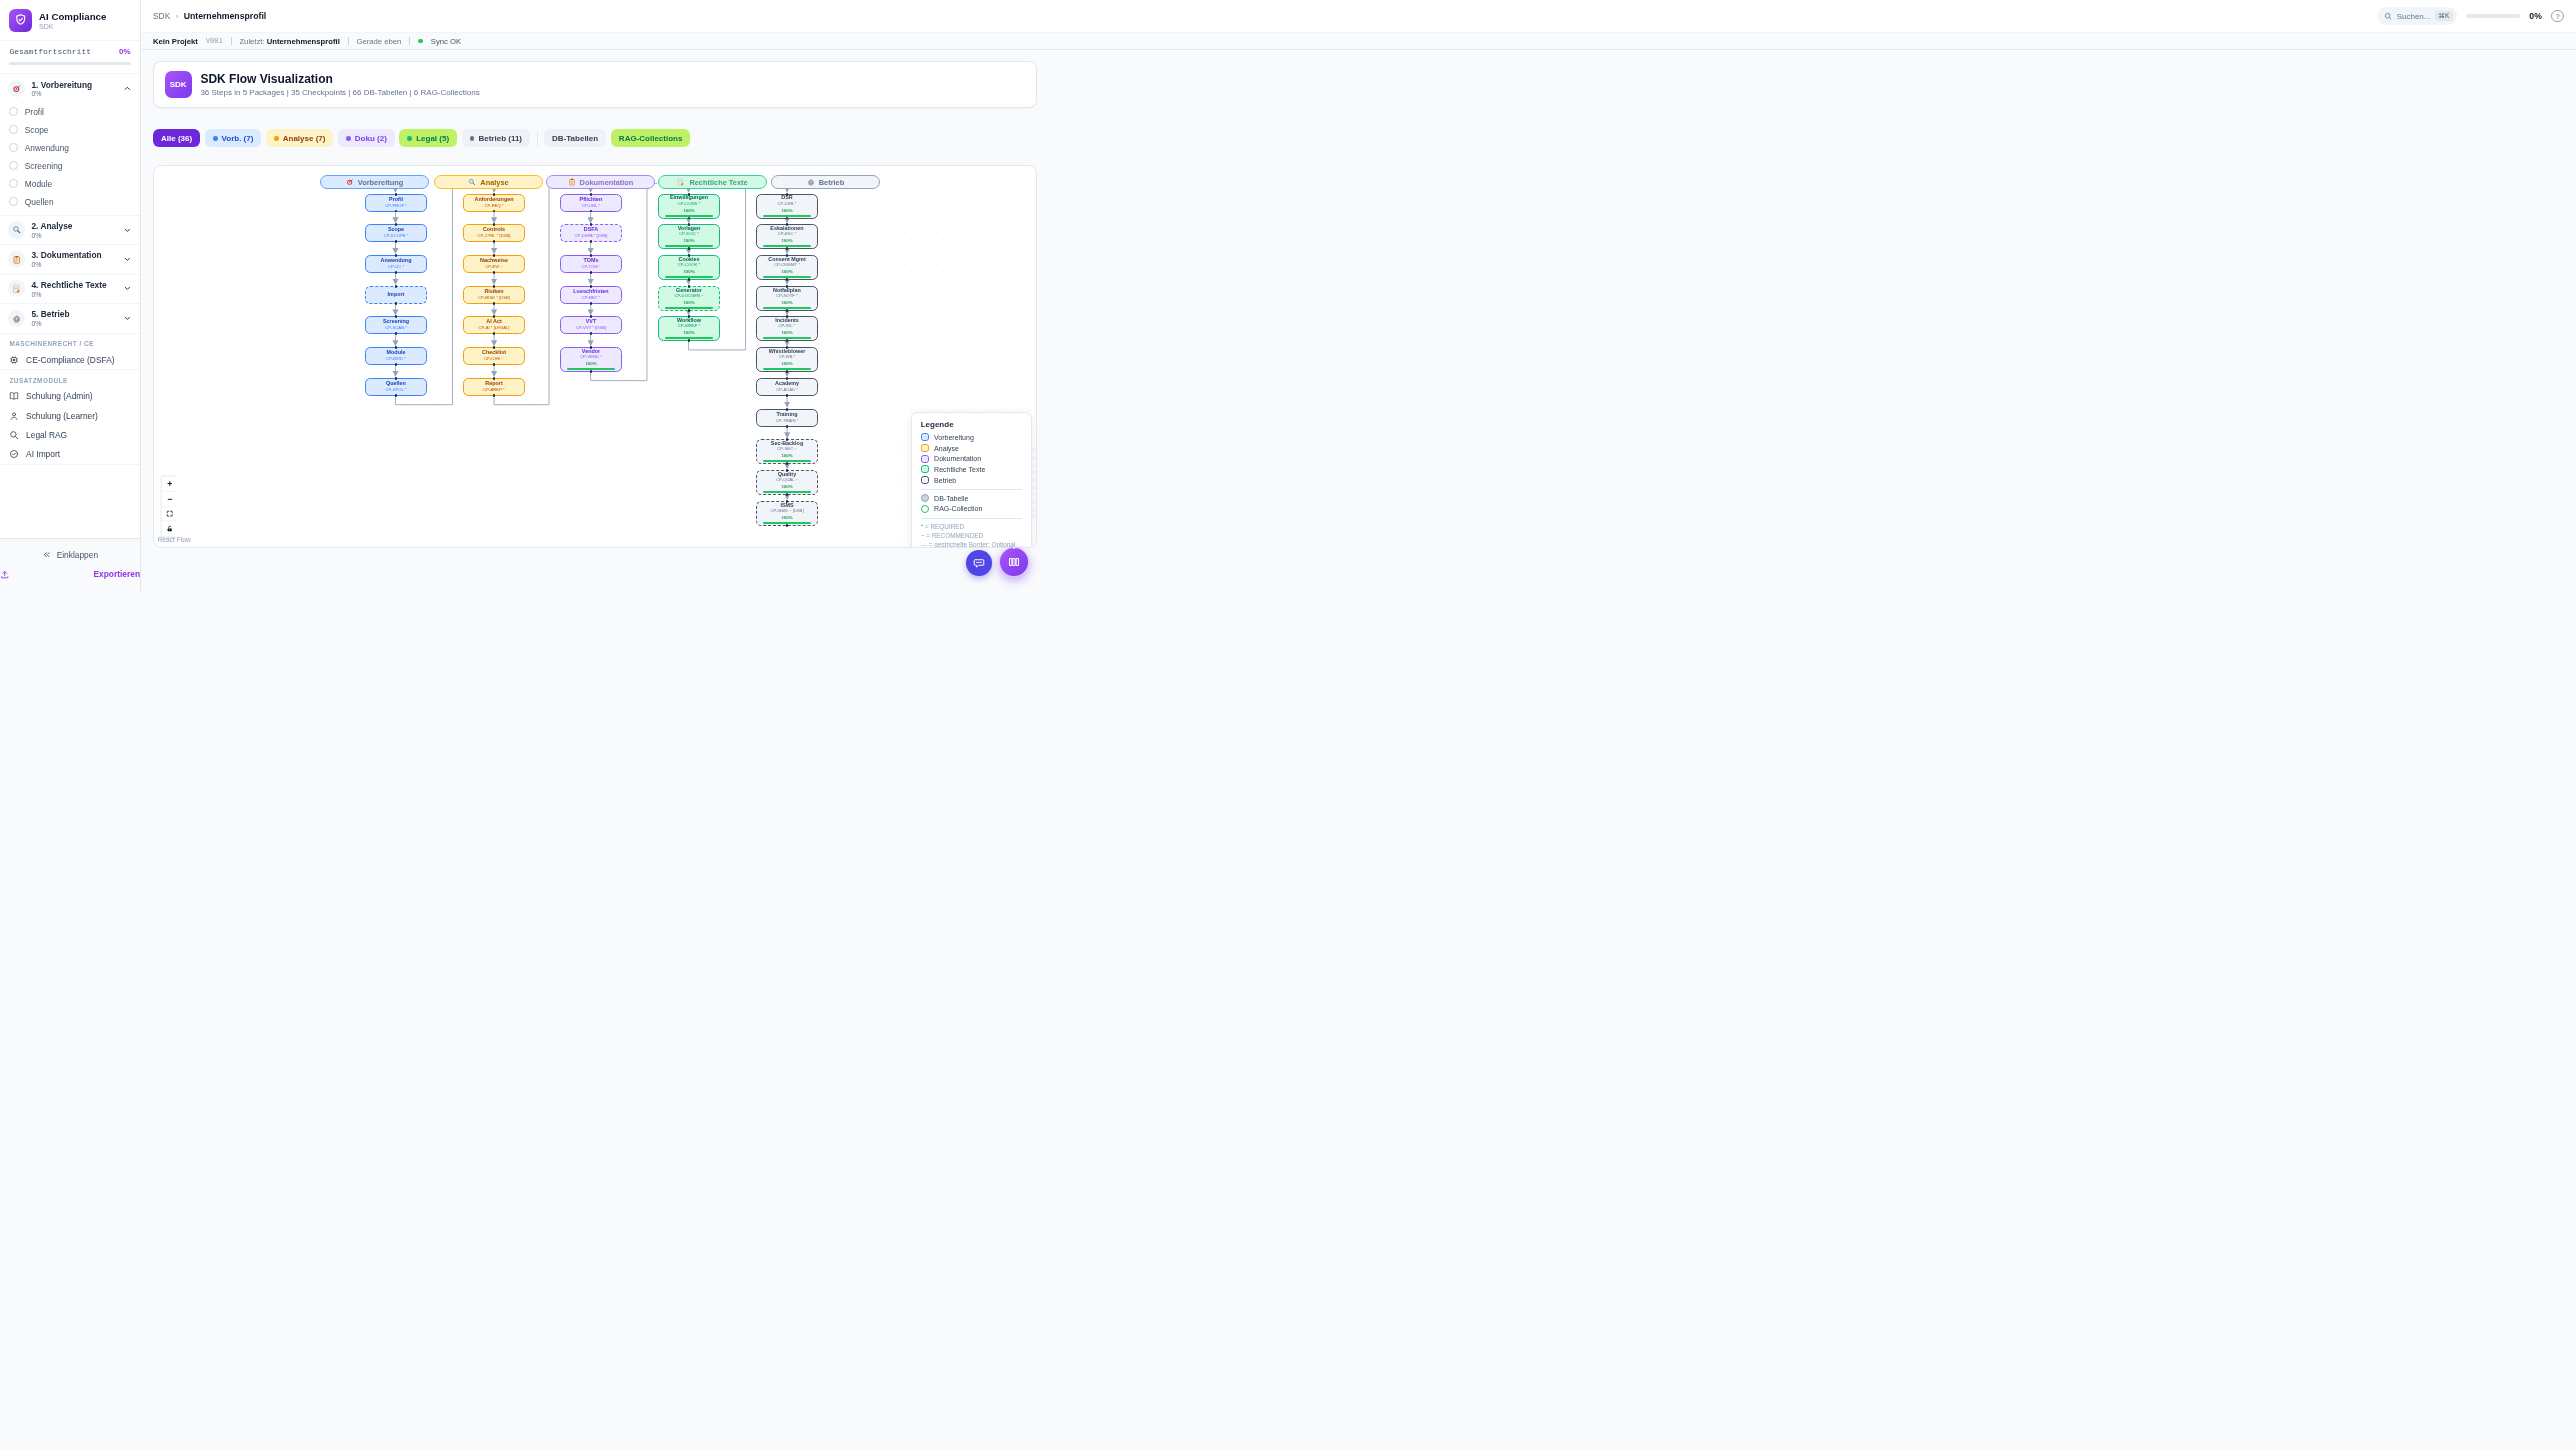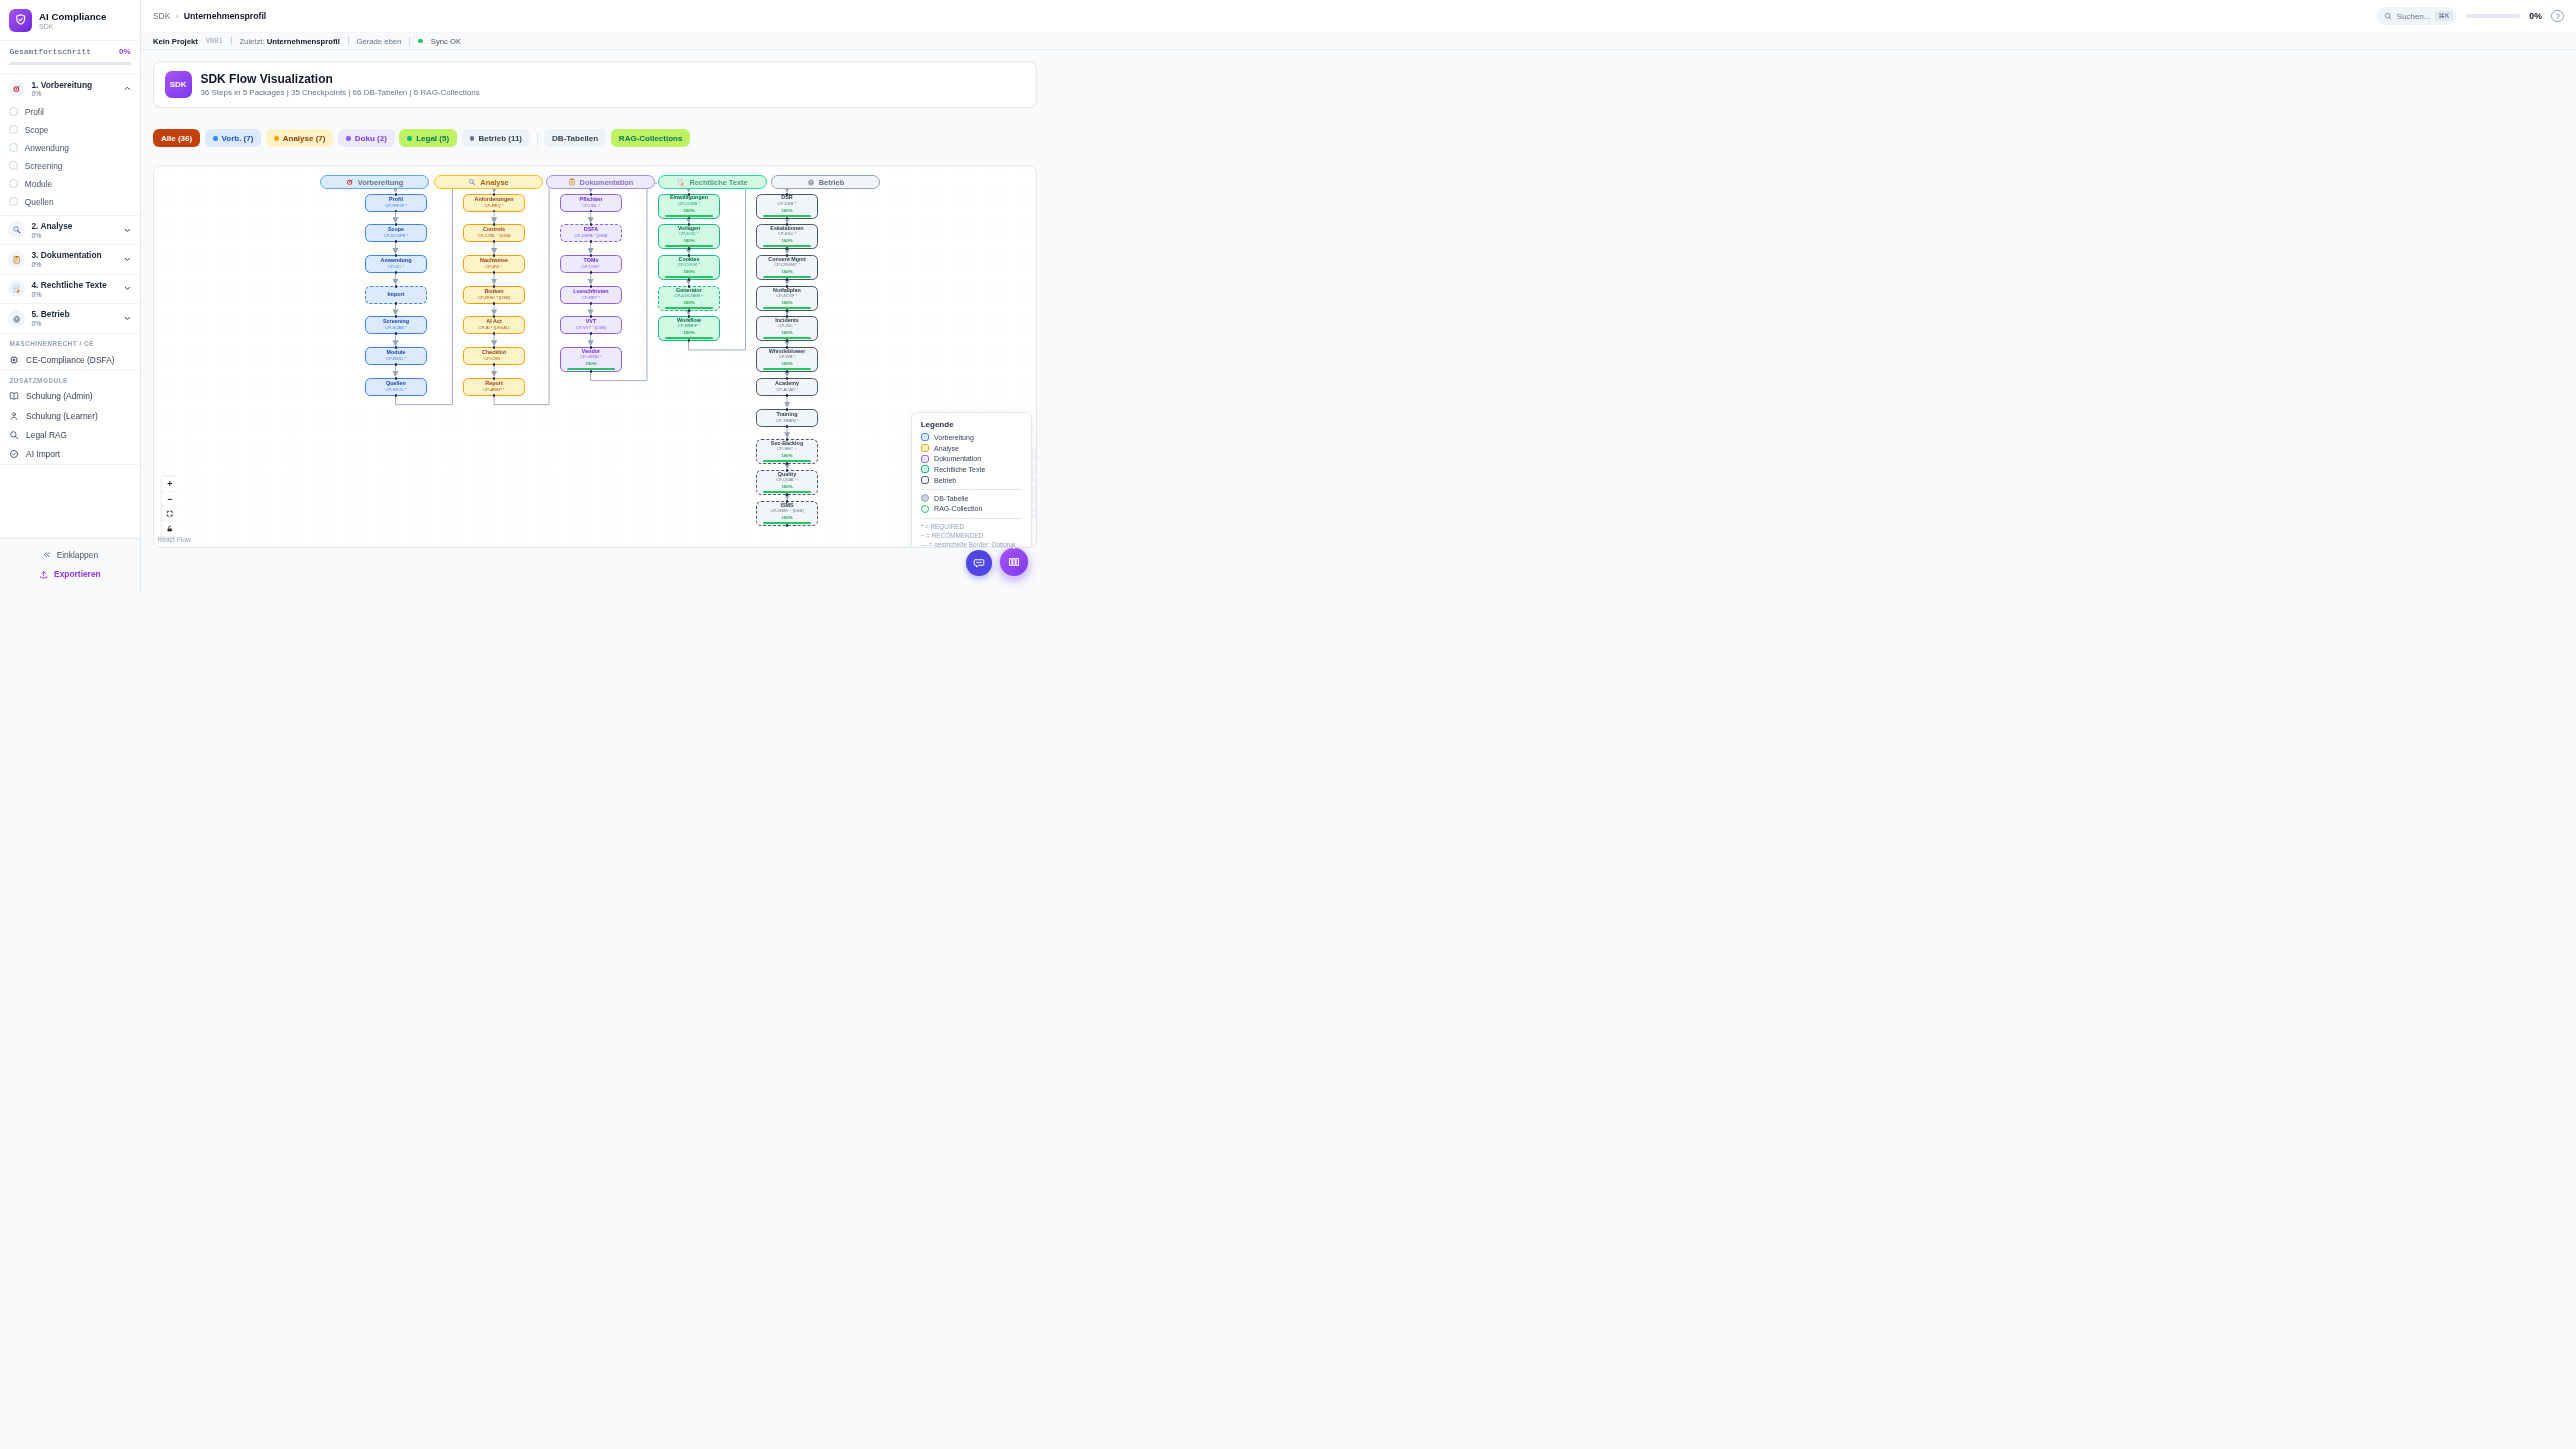--- a/index.html
+++ b/index.html
@@ -31,21 +31,21 @@
   .sub-items { padding:0 0 4px 0; }
   .sub-item { display:flex; align-items:center; gap:6.7px; padding:4px 8px 4px 9.4px; cursor:pointer; }
   .sub-circle { width:8.7px; height:8.7px; border-radius:50%; border:1px solid #cbd5e1; flex:0 0 auto; }
   .sub-label { font-size:8.4px; color:#475569; }
   .section-title { font-size:6.4px; font-weight:700; letter-spacing:0.5px; color:#94a3b8; padding:6.7px 9.4px 2.7px; }
   .mod-item { display:flex; align-items:center; gap:6.7px; padding:4.7px 9.4px; cursor:pointer; color:#334155; }
   .mod-item svg { width:10px; height:10px; flex:0 0 auto; }
   .mod-label { font-size:8.4px; }
   .side-footer { border-top:0.7px solid #e2e8f0; background:#f8fafc; padding:6.7px 0 8px; }
   .foot-btn { display:flex; align-items:center; justify-content:center; gap:5.4px; padding:4.7px 0; font-size:8.4px; color:#475569; cursor:pointer; }
-  .foot-btn.export { color:#9333ea; font-weight:600; }
+  .foot-btn.export { color:#9333ea; font-weight:600;justify-content:space-between; }
   .foot-btn svg { width:9.4px; height:9.4px; }
 
   
   .topbar { position:fixed; left:141px; top:0; right:0; height:32px; background:#fff; display:flex; align-items:center; justify-content:space-between; padding:0 12px; z-index:20; }
   .crumbs { display:flex; align-items:center; gap:5.4px; font-size:8.4px; }
   .crumb-root { color:#64748b; cursor:pointer; }
   .crumb-sep { color:#94a3b8; font-size:8px; }
   .crumb-cur { color:#0f172a; font-weight:700; font-size:8.7px; }
   .top-right { display:flex; align-items:center; gap:9.4px; }
   .search-pill { display:flex; align-items:center; gap:4.7px; background:#f1f5f9; border-radius:9.4px; padding:3.4px 4px 3.4px 7.4px; cursor:text; }
@@ -66,21 +66,21 @@
 
   
   .content { position:absolute; left:141px; top:50px; right:0; bottom:0; }
   .hero { position:absolute; left:12px; top:11.4px; width:884px; background:#fff; border:0.7px solid #e2e8f0; border-radius:8px; box-shadow:0 0.7px 1.3px rgba(15,23,42,0.04); padding:8.7px 10.7px; display:flex; align-items:center; gap:8.7px; }
   .hero-badge { width:27px; height:27px; border-radius:6.7px; background:linear-gradient(135deg,#a855f7,#7c3aed); color:#fff; font-weight:700; font-size:8px; display:flex; align-items:center; justify-content:center; }
   .hero-title { font-size:12px; font-weight:800; color:#0f172a; }
   .hero-sub { font-size:8px; color:#64748b; margin-top:2px; }
   .filters { position:absolute; left:12px; top:79px; display:flex; align-items:center; gap:4.7px; }
   .pill { border:none; display:inline-flex; align-items:center; gap:4px; font-family:inherit; font-size:8px; font-weight:600; padding:4.7px 8px; border-radius:6px; cursor:pointer; }
   .pill .dot { width:4.7px; height:4.7px; border-radius:50%; }
-  .pill.dark { background:#c2410c; color:#fff; }
+  .pill.dark { background:#6d28d9; color:#fff; }
   .pill.blue { background:#dbeafe; color:#1d4ed8; }
   .pill.yellow { background:#fef3c7; color:#92400e; }
   .pill.purple { background:#ede9fe; color:#7c3aed; }
   .pill.green { background:#bef264; color:#047857; }
   .pill.gray { background:#eef2f7; color:#334155; }
   .pill-sep { width:0.7px; height:14.8px; background:#e2e8f0; margin:0 2px; }
 
   
   .canvas { position:absolute; left:12px; top:115px; width:884px; height:383px; background:#fff; border:0.7px solid #e2e8f0; border-radius:8px; overflow:hidden;
     background-image:radial-gradient(#e2e8f0 0.7px, transparent 0.7px); background-size:10.7px 10.7px; background-position:4px 4px; }

